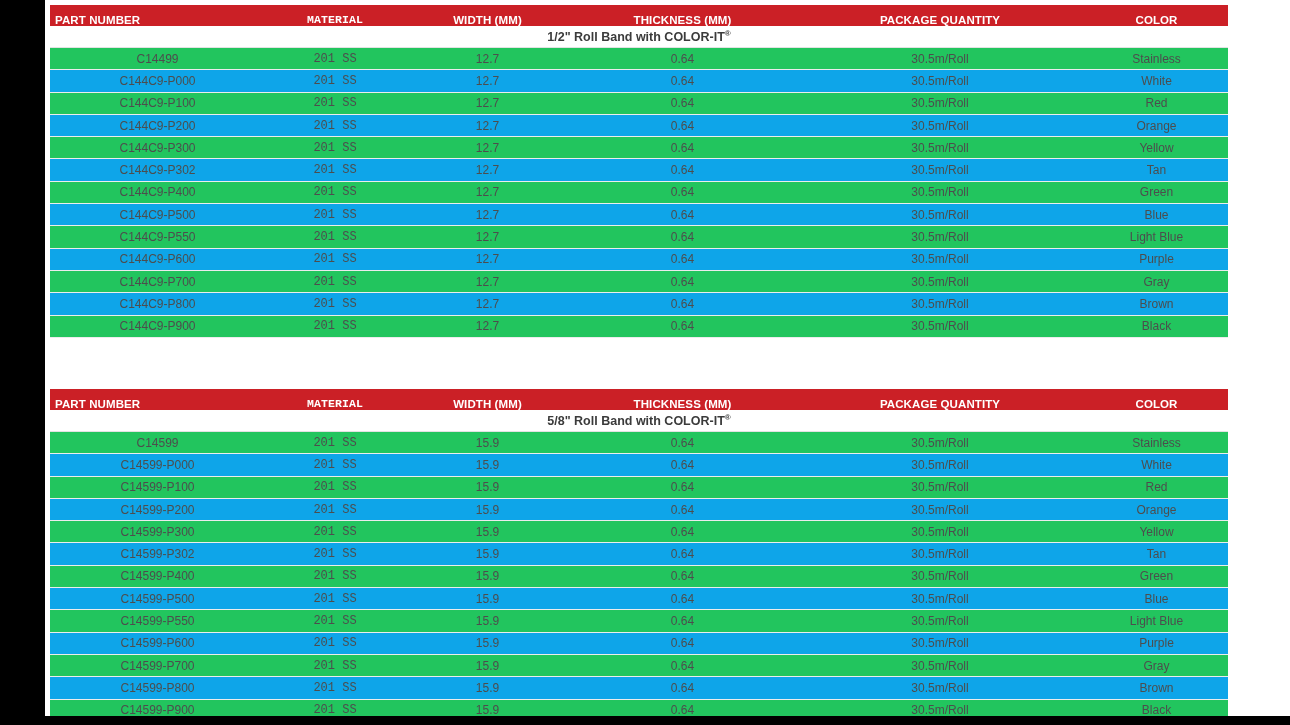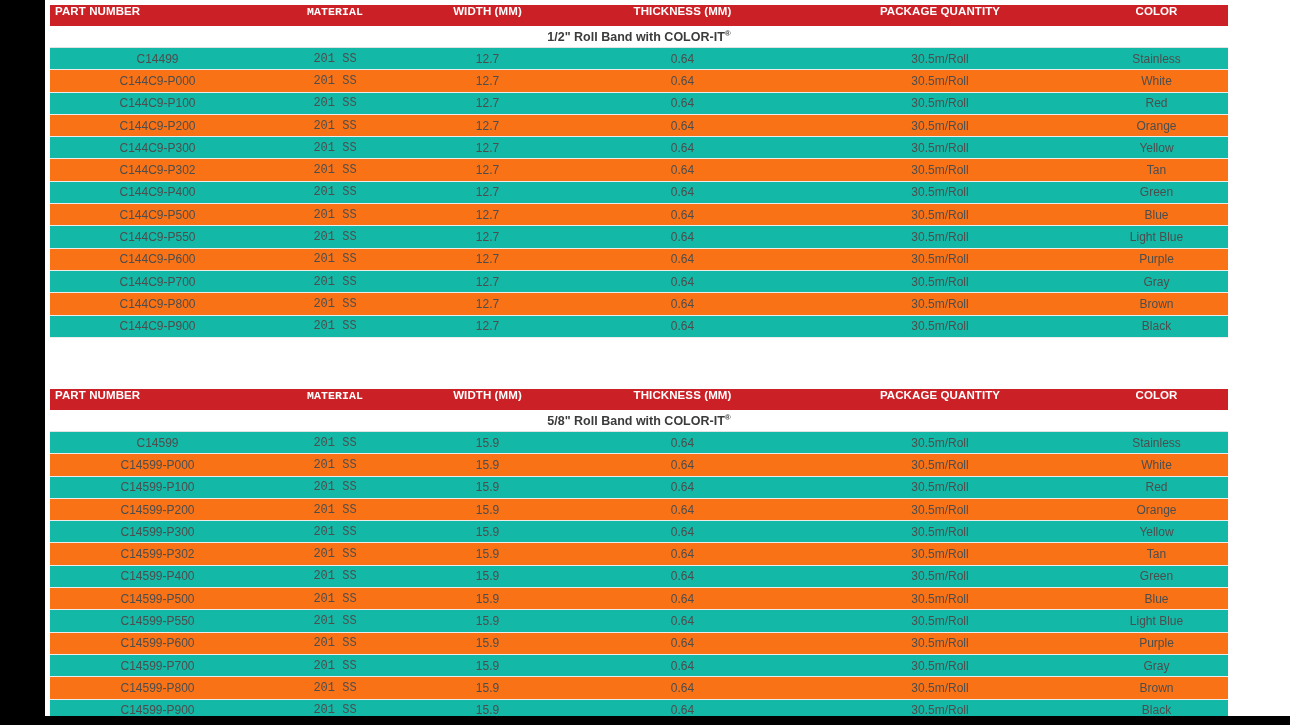--- a/index.html
+++ b/index.html
@@ -35,21 +35,21 @@
   #table-0 { top: 5px; }
   #table-1 { top: 389px; }
   .row {
     display: flex;
     width: 100%;
     box-sizing: border-box;
   }
   .header-row {
     background: #cb2026;
     height: 21px;
-    align-items: flex-start;
+    align-items: flex-end;
   }
   .header-row .cell {
     color: #ffffff;
     font-weight: bold;
     font-size: 11.5px;
     letter-spacing: 0.1px;
   }
   .section-row {
     height: 22px;
     align-items: center;
@@ -64,24 +64,24 @@
     color: #3b3b3b;
   }
   .section-title sup {
     font-size: 8px;
     vertical-align: super;
     line-height: 0;
   }
   .data-row {
     height: 22.3px;
     align-items: center;
-    background: #f97316;
+    background: #0ea5e9;
     border-bottom: 1px solid #ececec;
   }
-  .data-row.odd { background: #14b8a6; }
+  .data-row.odd { background: #22c55e; }
   .data-row .cell {
     color: #4d4d4d;
     font-size: 12px;
   }
   .cell {
     text-align: center;
     overflow: hidden;
     white-space: nowrap;
     box-sizing: border-box;
   }

